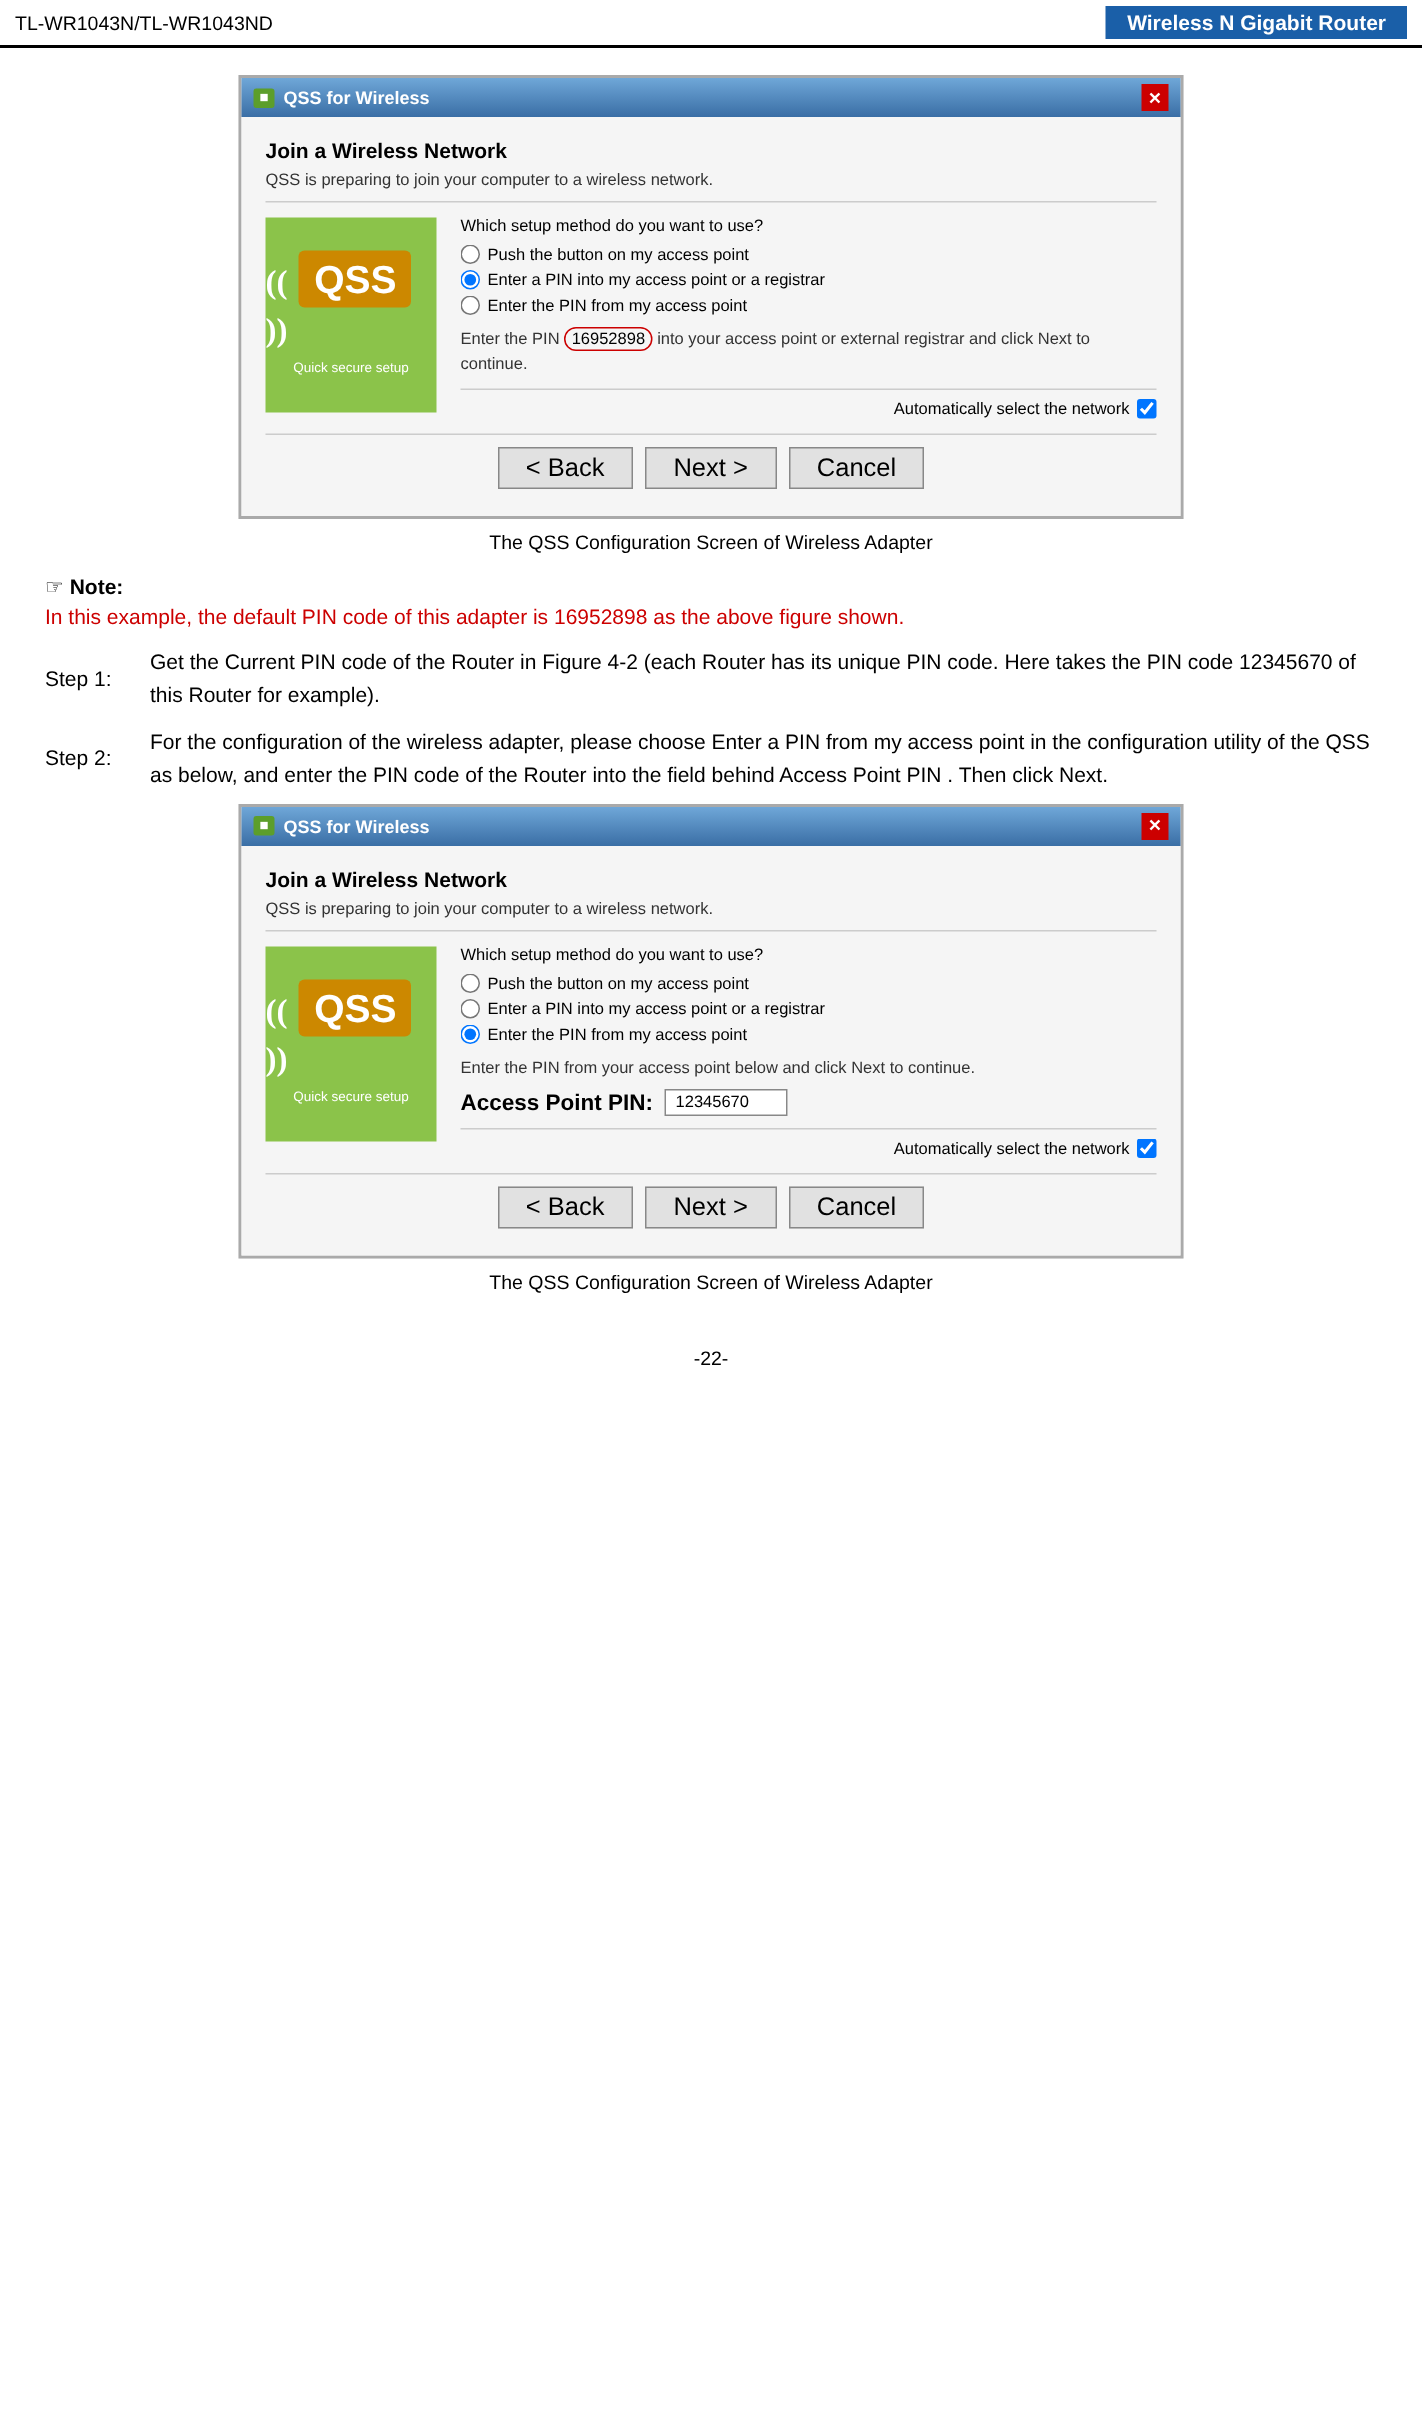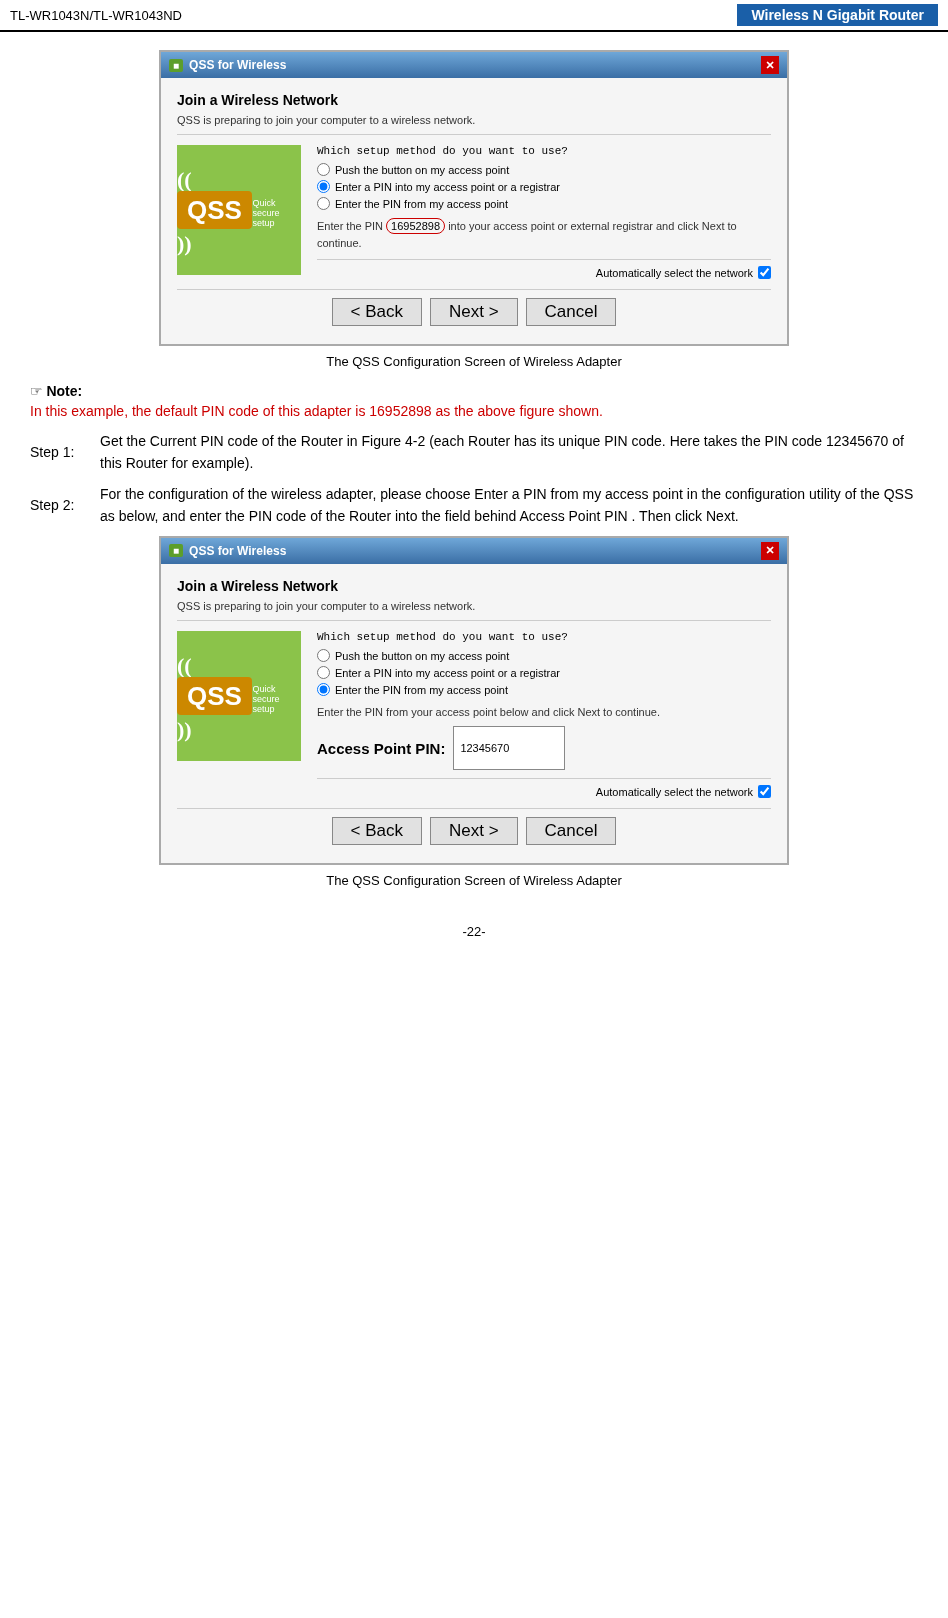--- a/index.html
+++ b/index.html
@@ -97,25 +97,25 @@
       margin-bottom: 10px;
       border-bottom: 1px solid #ccc;
       padding-bottom: 8px;
     }
     .dialog-main {
       display: flex;
       gap: 16px;
       margin-bottom: 10px;
     }
     .qss-logo {
-      width: 124px;
+      width: 114px;
       height: 130px;
       background: #8bc34a;
       display: flex;
-      flex-direction: row;
+      flex-direction: column;
       align-items: center;
       justify-content: center;
       flex-shrink: 0;
     }
     .qss-logo-symbol {
       font-size: 26px;
       font-weight: bold;
       color: #cc8800;
       background: #cc8800;
       color: #fff;
@@ -134,21 +134,20 @@
       margin-top: 6px;
       text-align: left;
     }
     .dialog-options {
       flex: 1;
     }
     .dialog-options-title {
       font-size: 11px;
       margin-bottom: 6px;
       color: #000;
-      font-family: Liberation Mono, monospace;
     }
     .radio-option {
       display: flex;
       align-items: flex-end;
       gap: 5px;
       margin-bottom: 4px;
       font-size: 11px;
       color: #000;
     }
     .radio-option input[type="radio"] {
@@ -256,23 +255,23 @@
       gap: 8px;
       margin-top: 6px;
     }
     .ap-pin-label {
       font-size: 15px;
       font-weight: bold;
     }
     .ap-pin-input {
       border: 1px solid #888;
       background: #fff;
-      padding: 15px 6px;
-      font-size: 11px;
-      width: 112px;
+      padding: 2px 6px;
+      font-size: 11px;
+      width: 82px;
     }
 
     
     .page-footer {
       text-align: center;
       margin-top: 36px;
       font-size: 13px;
       color: #000;
     }
   </style>

